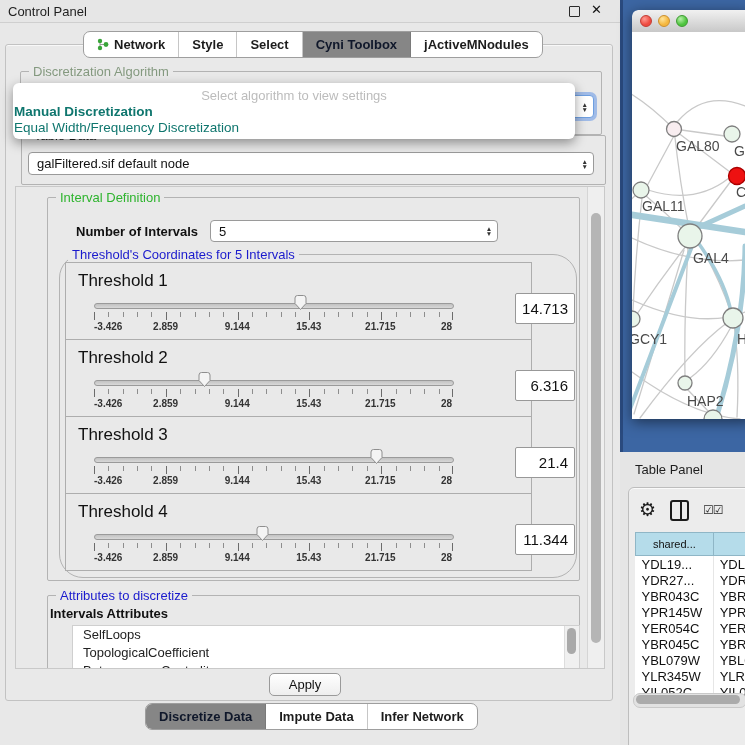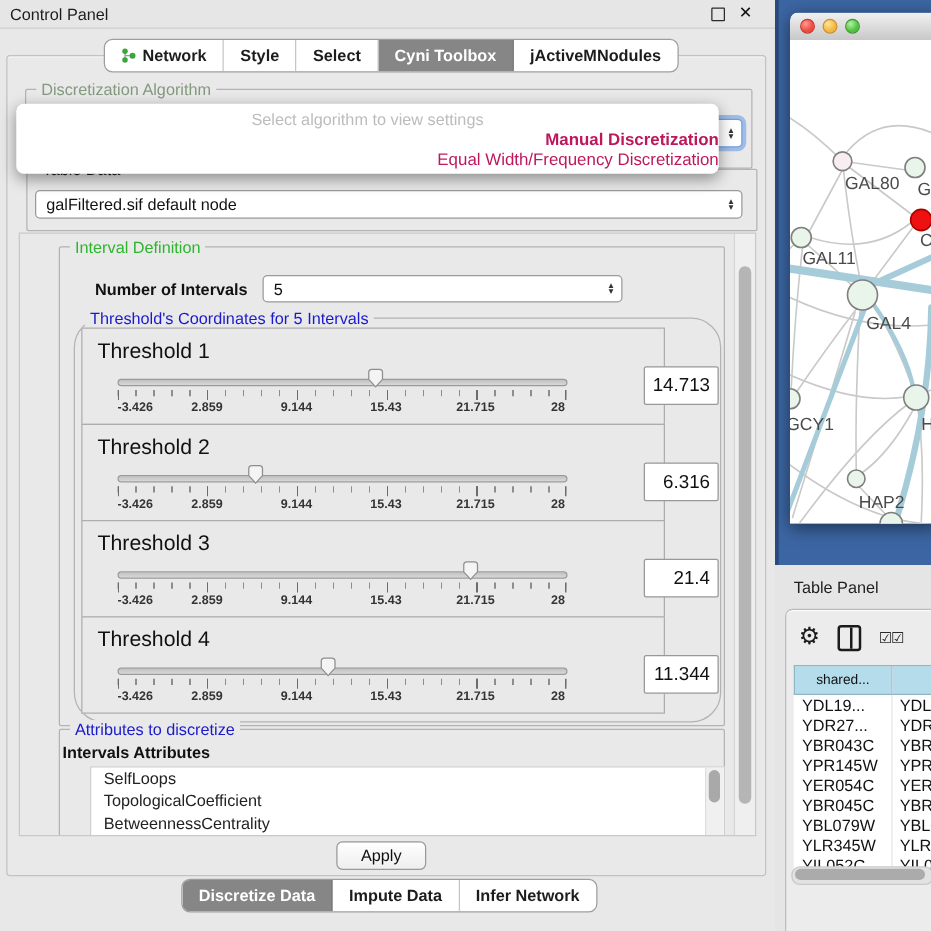--- a/index.html
+++ b/index.html
@@ -9,21 +9,21 @@
   
   .left-panel{position:absolute;left:0;top:0;width:620px;height:745px;background:#e8e8e8;}
   .cp-titlebar{position:absolute;left:0;top:0;width:620px;height:22px;background:#e6e6e6;border-bottom:1px solid #cfcfcf;}
   .cp-title{position:absolute;left:8px;top:4px;font-size:13px;color:#1e1e1e;}
   .float-box{position:absolute;right:40px;top:6px;width:9px;height:9px;border:1.5px solid #2a2a2a;border-radius:1px;background:transparent;}
   .close-x{position:absolute;right:18px;top:2px;font-size:13px;font-weight:bold;color:#111;}
 
   .seg-tabs{position:absolute;display:flex;background:#fff;border:1.5px solid #9e9e9e;border-radius:7px;overflow:hidden;height:25px;align-items:stretch;z-index:30;}
   .seg{display:flex;align-items:center;gap:5px;padding:0 13px;font-size:13px;font-weight:600;color:#1c1c1c;border-right:1px solid #c6c6c6;white-space:nowrap;cursor:default;}
   .seg:last-child{border-right:none;}
-  .seg.sel{background:#868686;color:#ffffff;border-right-color:#7a7a7a;}
+  .seg.sel{background:#868686;color:#0f172a;border-right-color:#7a7a7a;}
   .top-tabs{left:83px;top:31px;}
   .bottom-tabs{left:145px;top:703px;}
 
   .main-panel{position:absolute;left:5px;top:44px;width:606px;height:655px;background:#e9e9e9;border:1px solid #c2c2c2;border-radius:3px;box-shadow:inset 0 1px 0 #f8f8f8;}
 
   
   .group{position:relative;border:1px solid #b3b3b3;border-radius:2px;background:#e9e9e9;}
   .gtitle{position:absolute;top:-8px;left:8px;background:#e9e9e9;padding:0 4px;font-size:13px;white-space:nowrap;}
   .gtitle.green{color:#2eb42e;}
   .gtitle.blue{color:#1a1acd;}
@@ -31,21 +31,21 @@
   .gtitle.dark{color:#1c1c1c;}
 
   .combo{position:relative;background:#fff;border:1px solid #9a9a9a;border-radius:4px;font-size:13px;color:#111;display:flex;align-items:center;padding:0 18px 0 8px;box-sizing:border-box;}
   .stepper{position:absolute;right:5px;top:50%;transform:translateY(-50%);display:flex;flex-direction:column;align-items:center;font-size:6.5px;line-height:5px;color:#333;}
 
   .algo-group{position:absolute;left:14px;top:26px;width:580px;height:62px;}
   .algo-combo{position:absolute;left:20px;top:50px;width:568px;height:23px;border:1px solid #6e9fe0;box-shadow:0 0 0 3px rgba(100,150,230,0.55);z-index:5;}
 
   .popup{position:absolute;left:7px;top:38px;width:562px;height:56px;background:#fff;border-radius:6px;box-shadow:0 4px 12px rgba(0,0,0,0.4);z-index:50;padding-top:4px;box-sizing:border-box;}
   .popup .hint{text-align:center;font-size:13px;color:#bcbcbc;height:17px;line-height:17px;}
-  .popup .item{font-size:13.5px;color:#be185d;height:16px;line-height:16px;padding-left:16px;white-space:nowrap;text-align:right;}
+  .popup .item{font-size:13.5px;color:#0f766e;height:16px;line-height:16px;padding-left:1px;white-space:nowrap;}
   .popup .item.bold{font-weight:bold;}
 
   .tabledata-group{position:absolute;left:15px;top:90px;width:583px;height:48px;z-index:2;}
   .td-combo{position:absolute;left:6px;top:16px;width:566px;height:23px;}
 
   .scroll-area{position:absolute;left:9px;top:141px;width:588px;height:481px;border:1px solid #cicfcf;border:1px solid #c9c9c9;background:#e9e9e9;overflow:hidden;}
   .scroll-inner{position:absolute;left:0;top:0;right:16px;bottom:0;}
   .vscroll{position:absolute;right:0;top:0;bottom:0;width:16px;background:#efefef;border-left:1px solid #d5d5d5;}
   .vscroll .thumb{position:absolute;left:3px;width:10px;border-radius:5px;background:#b5b5b5;}
 
@@ -63,21 +63,21 @@
   .ticks{position:absolute;left:28px;top:49px;width:359px;height:8px;}
   .ticks .minor{position:absolute;left:0;top:0;width:100%;height:5px;background-image:repeating-linear-gradient(90deg,#8d8d8d 0 1px,transparent 1px 4%);}
   .ticks .major{position:absolute;left:0;top:0;width:100%;height:8px;background-image:repeating-linear-gradient(90deg,#6c6c6c 0 1px,transparent 1px 20%);}
   .ticks .endtick{position:absolute;right:0;top:0;width:1px;height:8px;background:#6c6c6c;}
   .slabels{position:absolute;left:28px;top:58px;width:358px;height:12px;font-size:10px;font-weight:bold;color:#333;}
   .slabels span{position:absolute;transform:translateX(-50%);white-space:nowrap;}
   .slabels span:first-child{left:0 !important;transform:none;}
   .slabels span:last-child{left:auto !important;right:0;transform:none;}
   .thr-value{position:absolute;right:-44px;top:30px;width:52px;height:29px;line-height:29px;background:#fff;border:1px solid #989898;border-radius:2px;font-size:15px;color:#111;text-align:right;padding-right:6px;}
 
-  .attr-group{position:absolute;left:31px;top:396px;width:531px;height:110px;}
+  .attr-group{position:absolute;left:31px;top:408px;width:531px;height:110px;}
   .attr-sub{margin:10px 0 4px 2px;font-size:13px;font-weight:bold;color:#111;}
   .attr-list{position:relative;margin-left:24px;width:506px;height:58px;background:#fff;border:1px solid #cfcfcf;overflow:hidden;}
   .attr-item{font-size:13px;color:#222;padding:1px 0 1px 10px;line-height:16px;white-space:nowrap;}
   .attr-scroll{position:absolute;right:0;top:0;bottom:0;width:14px;background:#f0f0f0;border-left:1px solid #ddd;}
   .attr-scroll .thumb{position:absolute;left:2px;top:2px;width:9px;height:26px;border-radius:5px;background:#a9a9a9;}
 
   .apply-btn{position:absolute;left:263px;top:628px;width:70px;height:21px;background:linear-gradient(#ffffff,#eeeeee);border:1px solid #9a9a9a;border-radius:5px;font-size:13px;color:#111;text-align:center;line-height:21px;}
 
   
   .right-region{position:absolute;left:620px;top:0;width:125px;height:745px;}

